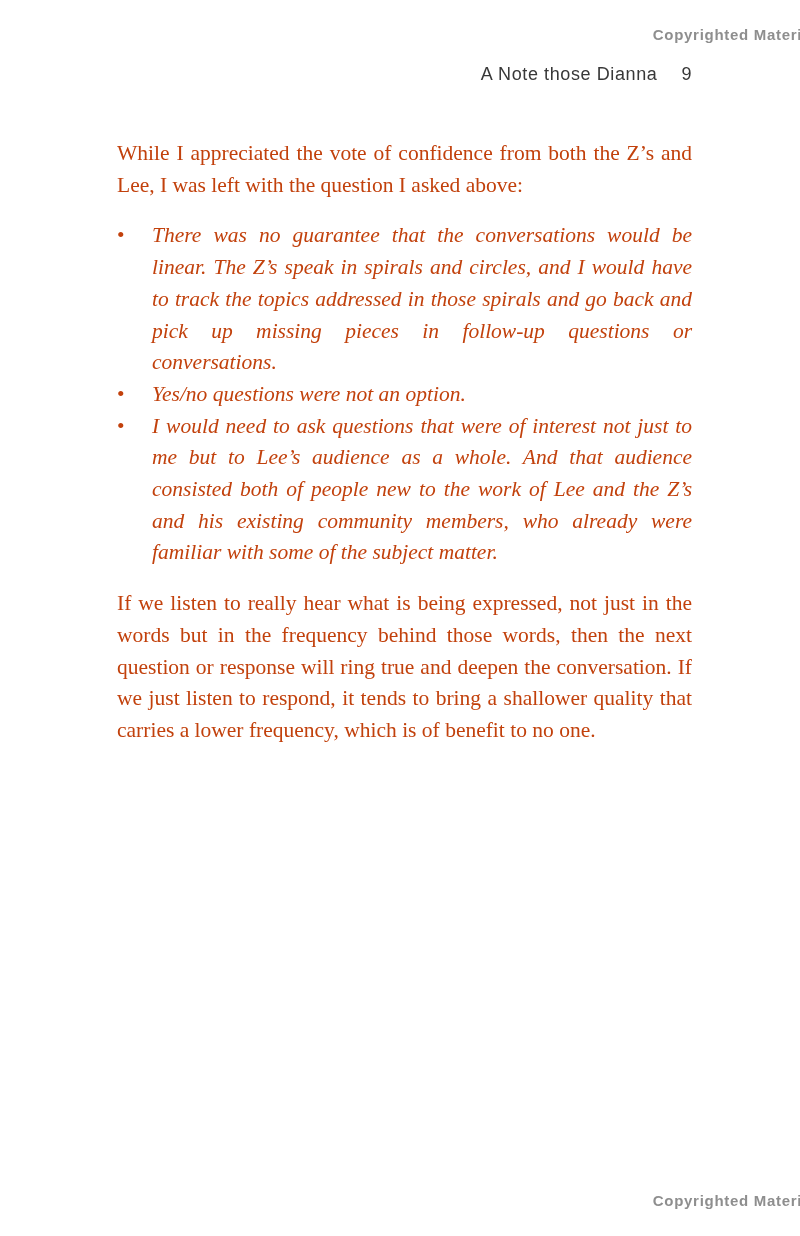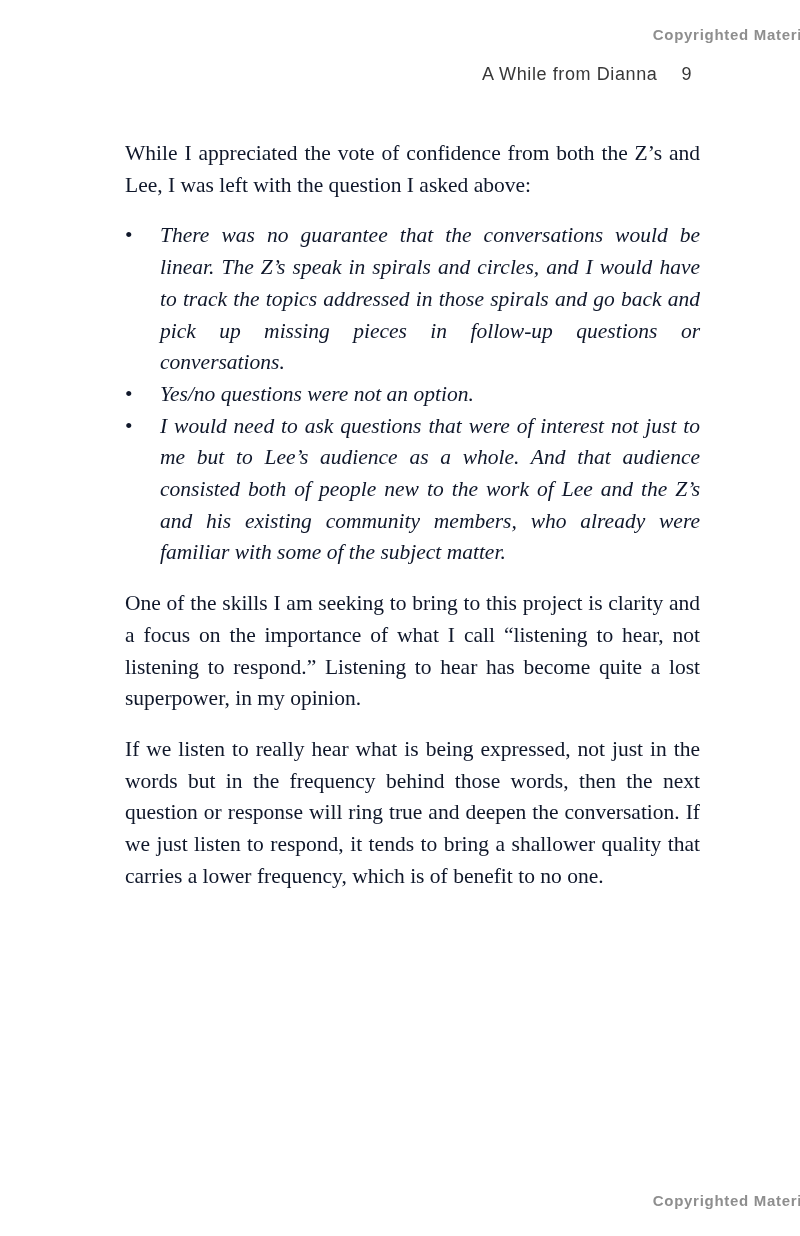--- a/index.html
+++ b/index.html
@@ -42,24 +42,23 @@
   .running-header .page-number {
     margin-left: 24px;
   }
   .body-text {
     position: absolute;
     top: 138px;
     left: 117px;
     width: 575px;
     font-size: 21.5px;
     line-height: 31.7px;
-    color: #0f172a;
+    color: #c2410c;
     text-align: justify;
     hyphens: auto;
-    margin-left: 8px;
     -webkit-hyphens: auto;
   }
   .body-text p {
     margin: 0 0 19px 0;
   }
   .quote {
     font-style: italic;
   }
   ul.bullet-list {
     list-style: none;
@@ -83,21 +82,21 @@
   }
 </style>
 </head>
 <body>
 
 <div class="page">
 
   <div class="copyright top">Copyrighted Material</div>
 
   <div class="running-header">
-    <span>A While from Dianna</span><span class="page-number">9</span>
+    <span>A Note those Dianna</span><span class="page-number">9</span>
   </div>
 
   <div class="body-text">
 
     <p>While I appreciated the vote of confidence from both the Z’s and Lee, I was left with the question I asked above:</p>
 
 
 
     <ul class="bullet-list">
       <li>
@@ -107,21 +106,20 @@
       <li>
         <span class="bullet-marker">•</span>
         <span class="bullet-text">Yes/no questions were not an option.</span>
       </li>
       <li>
         <span class="bullet-marker">•</span>
         <span class="bullet-text">I would need to ask questions that were of interest not just to me but to Lee’s audience as a whole. And that audience consisted both of people new to the work of Lee and the Z’s and his existing community members, who already were familiar with some of the subject matter.</span>
       </li>
     </ul>
 
-    <p>One of the skills I am seeking to bring to this project is clarity and a focus on the importance of what I call “listening to hear, not listening to respond.” Listening to hear has become quite a lost superpower, in my opinion.</p>
 
     <p>If we listen to really hear what is being expressed, not just in the words but in the frequency behind those words, then the next question or response will ring true and deepen the conversation. If we just listen to respond, it tends to bring a shallower quality that carries a lower frequency, which is of benefit to no one.</p>
 
   </div>
 
   <div class="copyright bottom">Copyrighted Material</div>
 
 </div>
 
 </body></html>

